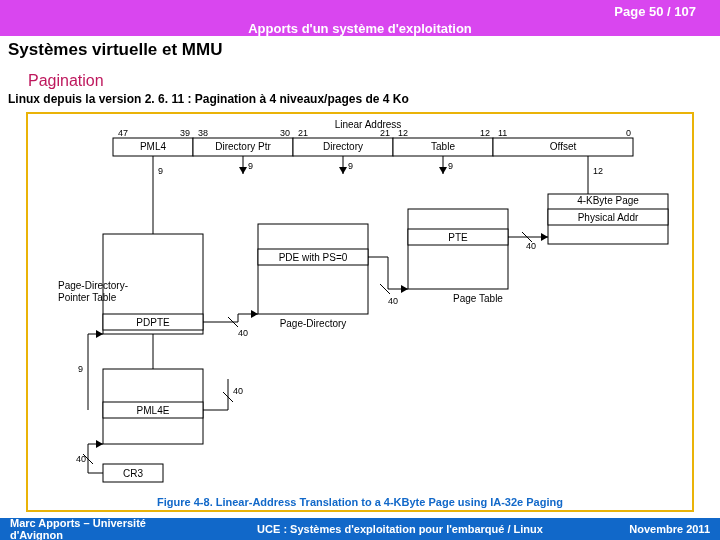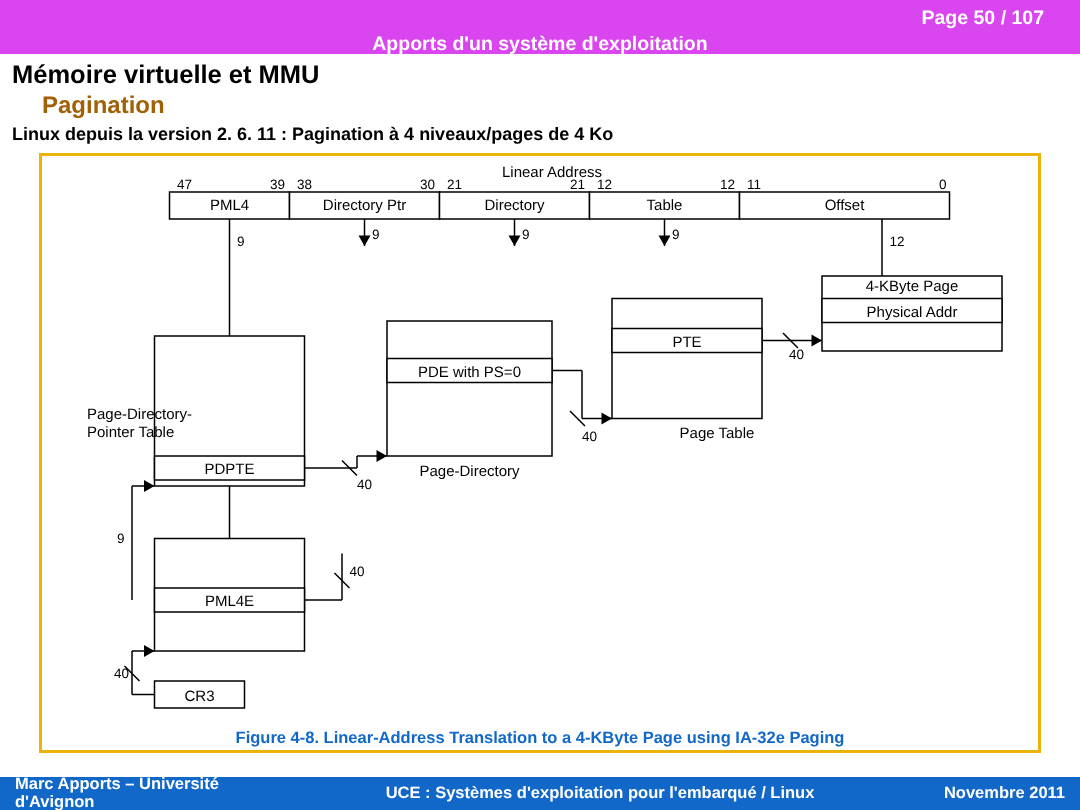--- a/index.html
+++ b/index.html
@@ -2,21 +2,21 @@
 <html><head>
 <meta charset="utf-8">
 <style>
   * { margin: 0; padding: 0; box-sizing: border-box; }
   body { width: 720px; height: 540px; font-family: Arial, sans-serif; background: #fff; position: relative; }
   .header-bar { width: 100%; height: 36px; background: #d946ef; display: flex; align-items: flex-end; justify-content: space-between; padding: 0 10px; color: #fff; font-size: 13px; font-weight: bold; }
   .header-title { flex: 1; text-align: center; }
   .page-num { position: absolute; right: 24px; top: 4px; font-size: 13px; font-weight: bold; }
   .content { padding: 4px 8px 0 8px; }
   .h1 { font-size: 17px; font-weight: bold; color: #000; }
-  .h2 { font-size: 16px; font-weight: bold; color: #a16207; margin-left: 20px; margin-top: 2px; }
+  .h2 { font-size: 16px; font-weight: normal; color: #be185d; margin-left: 20px; margin-top: 12px; }
   .body-line { font-size: 12px; font-weight: bold; color: #000; margin-top: 2px; }
   .diagram-wrap { margin: 6px 18px 0 18px; border: 2px solid #eab308; height: 400px; position: relative; background: #fff; }
   .footer-bar { position: absolute; bottom: 0; left: 0; width: 100%; height: 22px; background: #1168c9; display: flex; align-items: center; color: #fff; font-size: 11px; font-weight: bold; padding: 0 10px; }
   .footer-left { flex: 0 0 180px; }
   .footer-mid { flex: 1; text-align: center; }
   .footer-right { flex: 0 0 100px; text-align: right; }
   .fig-caption { position: absolute; bottom: 2px; left: 0; width: 100%; text-align: center; font-size: 11px; font-weight: bold; color: #1168c9; }
   svg { position: absolute; top: 0; left: 0; }
   .box { fill: #fff; stroke: #000; stroke-width: 1; }
   .lbl { font-size: 10px; font-family: Arial; }
@@ -25,21 +25,21 @@
 </style>
 </head>
 <body>
 
 <div class="header-bar">
   <span class="header-title">Apports  d'un système d'exploitation</span>
   <span class="page-num">Page 50 / 107</span>
 </div>
 
 <div class="content">
-  <div class="h1">Mémoire virtuelle et MMU</div>
+  <div class="h1">Systèmes virtuelle et MMU</div>
   <div class="h2">Pagination</div>
   <div class="body-line">Linux depuis la version 2. 6. 11 : Pagination à 4 niveaux/pages de 4 Ko</div>
 
   <div class="diagram-wrap">
     <svg width="682" height="396">
 
       <text x="340" y="14" class="lblc">Linear Address</text>
 
       <g>
         <rect class="box" x="85" y="24" width="80" height="18"></rect>

